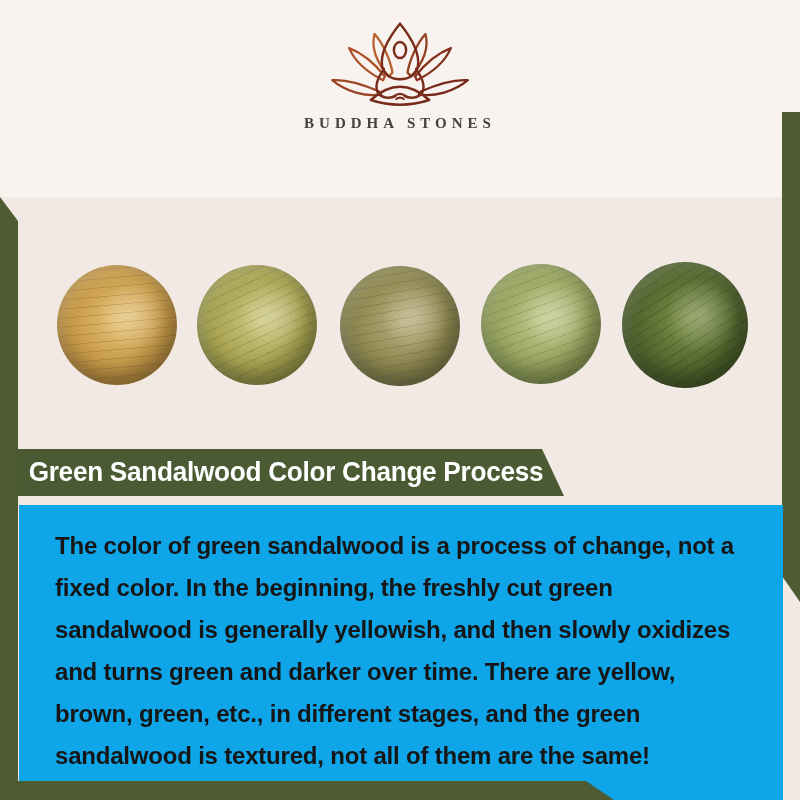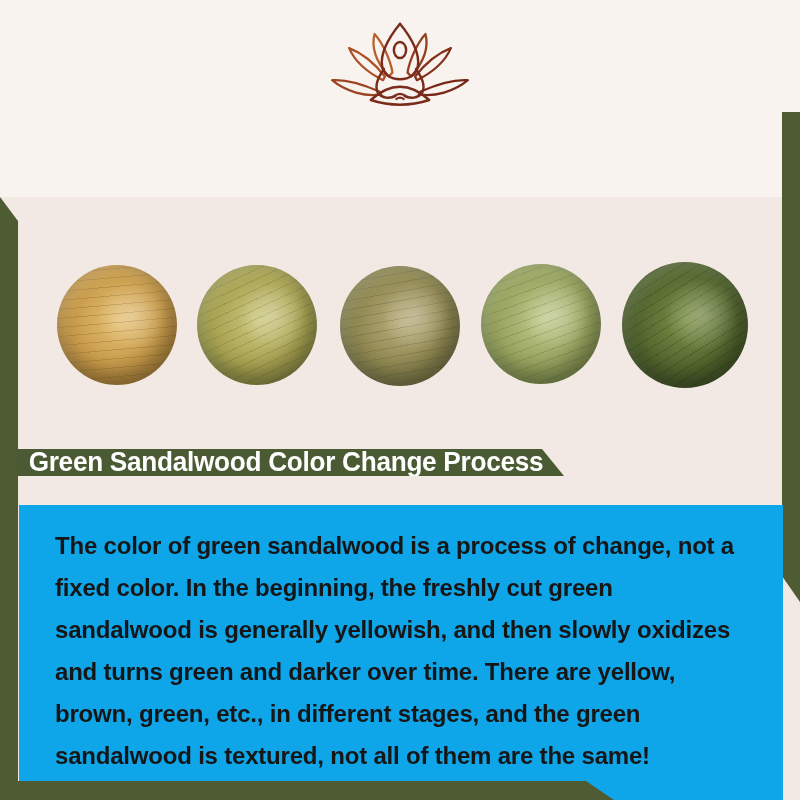--- a/index.html
+++ b/index.html
@@ -55,21 +55,21 @@
   .bar-right{
     left:782px;top:112px;width:18px;height:490px;
     clip-path:polygon(0 0,100% 0,100% 100%,0 calc(100% - 26px));
   }
   .bar-bottom{
     left:0;top:781px;width:614px;height:19px;
     clip-path:polygon(0 0,calc(100% - 28px) 0,100% 100%,0 100%);
   }
   
   .ribbon{
-    position:absolute;left:17px;top:449px;width:547px;height:27px;
+    position:absolute;left:17px;top:449px;width:547px;height:47px;
     background:var(--banner-green,#4a5a32);
     clip-path:polygon(0 0,calc(100% - 22px) 0,100% 100%,0 100%);
     display:flex;align-items:center;
     filter:drop-shadow(3px 4px 3px rgba(96,76,66,.35));
   }
   .ribbon .ribbon-title{
     padding-left:12px;
     color:#ffffff;font-size:27px;font-weight:700;
     letter-spacing:-.3px;white-space:nowrap;
     transform:scaleX(.97);transform-origin:left center;
@@ -102,20 +102,21 @@
     <path d="M92 62 C 104 48 111 32 107 17 C 98 27 90 45 88 58 Z" stroke="#93401f" stroke-width="2.4"></path>
 
     <path d="M80 6 C 67 22 59 38 61 51 C 62.5 60 70 65 80 65 C 90 65 97.5 60 99 51 C 101 38 93 22 80 6 Z" stroke="#7a2c1b" stroke-width="2.6"></path>
     <ellipse cx="80" cy="34" rx="6.5" ry="8.5" stroke="#7a2c1b" stroke-width="2.6"></ellipse>
     <path d="M63 54 C 56 64 53 74 57 80 C 61 85 69 86 75 83" stroke="#7a2c1b" stroke-width="2.6"></path>
     <path d="M97 54 C 104 64 107 74 103 80 C 99 85 91 86 85 83" stroke="#7a2c1b" stroke-width="2.6"></path>
     <path d="M49 87 C 60 77 72 73 80 73 C 88 73 100 77 111 87 C 99 91 88 92 80 92 C 72 92 61 91 49 87 Z" stroke="#7a2c1b" stroke-width="2.6"></path>
     <path d="M72 84 q 8 -7 16 0 M76 86 q 4 -3 8 0" stroke="#7a2c1b" stroke-width="2.2"></path>
   </svg>
 
+  <div class="brand-name">BUDDHA STONES</div>
 
 
   <div class="mid-panel"></div>
 
   <div class="bead b1" style="background: radial-gradient(circle at 63% 42%, rgba(255, 255, 255, 0.28) 0%, rgba(255, 255, 255, 0) 34%), repeating-linear-gradient(-5deg, rgba(0, 0, 0, 0) 0px, rgba(0, 0, 0, 0) 4px, rgba(142, 106, 44, 0.35) 4px, rgba(142, 106, 44, 0.35) 5px, rgba(0, 0, 0, 0) 5px, rgba(0, 0, 0, 0) 9px), radial-gradient(circle at 52% 46%, rgb(230, 194, 118) 0%, rgb(199, 154, 73) 52%, rgb(142, 106, 44) 96%);"></div>
   <div class="bead b2" style="background: radial-gradient(circle at 63% 42%, rgba(255, 255, 255, 0.28) 0%, rgba(255, 255, 255, 0) 34%), repeating-linear-gradient(-25deg, rgba(0, 0, 0, 0) 0px, rgba(0, 0, 0, 0) 4px, rgba(108, 116, 54, 0.35) 4px, rgba(108, 116, 54, 0.35) 5px, rgba(0, 0, 0, 0) 5px, rgba(0, 0, 0, 0) 9px), radial-gradient(circle at 52% 46%, rgb(205, 200, 127) 0%, rgb(168, 162, 81) 52%, rgb(108, 116, 54) 96%);"></div>
   <div class="bead b3" style="background: radial-gradient(circle at 63% 42%, rgba(255, 255, 255, 0.28) 0%, rgba(255, 255, 255, 0) 34%), repeating-linear-gradient(-10deg, rgba(0, 0, 0, 0) 0px, rgba(0, 0, 0, 0) 4px, rgba(92, 101, 64, 0.35) 4px, rgba(92, 101, 64, 0.35) 5px, rgba(0, 0, 0, 0) 5px, rgba(0, 0, 0, 0) 9px), radial-gradient(circle at 52% 46%, rgb(185, 173, 124) 0%, rgb(143, 135, 80) 52%, rgb(92, 101, 64) 96%);"></div>
   <div class="bead b4" style="background: radial-gradient(circle at 63% 42%, rgba(255, 255, 255, 0.28) 0%, rgba(255, 255, 255, 0) 34%), repeating-linear-gradient(-20deg, rgba(0, 0, 0, 0) 0px, rgba(0, 0, 0, 0) 4px, rgba(100, 121, 64, 0.35) 4px, rgba(100, 121, 64, 0.35) 5px, rgba(0, 0, 0, 0) 5px, rgba(0, 0, 0, 0) 9px), radial-gradient(circle at 52% 46%, rgb(194, 202, 141) 0%, rgb(152, 163, 94) 52%, rgb(100, 121, 64) 96%);"></div>
   <div class="bead b5" style="background: radial-gradient(circle at 63% 42%, rgba(255, 255, 255, 0.28) 0%, rgba(255, 255, 255, 0) 34%), repeating-linear-gradient(-32deg, rgba(0, 0, 0, 0) 0px, rgba(0, 0, 0, 0) 4px, rgba(47, 63, 29, 0.35) 4px, rgba(47, 63, 29, 0.35) 5px, rgba(0, 0, 0, 0) 5px, rgba(0, 0, 0, 0) 9px), radial-gradient(circle at 52% 46%, rgb(125, 145, 72) 0%, rgb(83, 102, 46) 52%, rgb(47, 63, 29) 96%);"></div>
 

